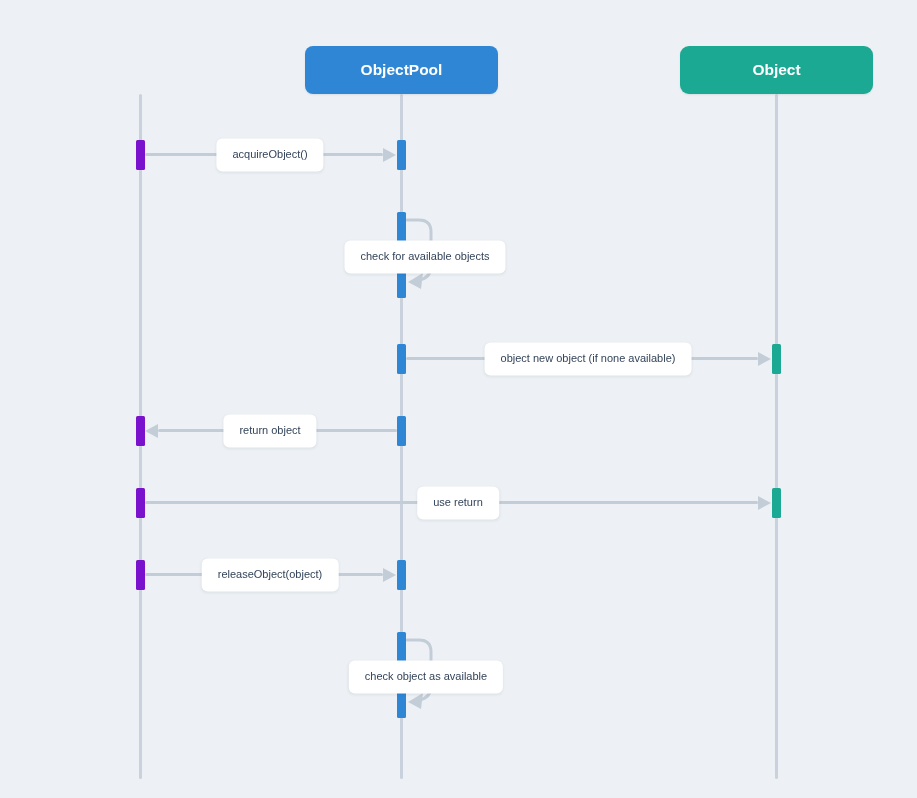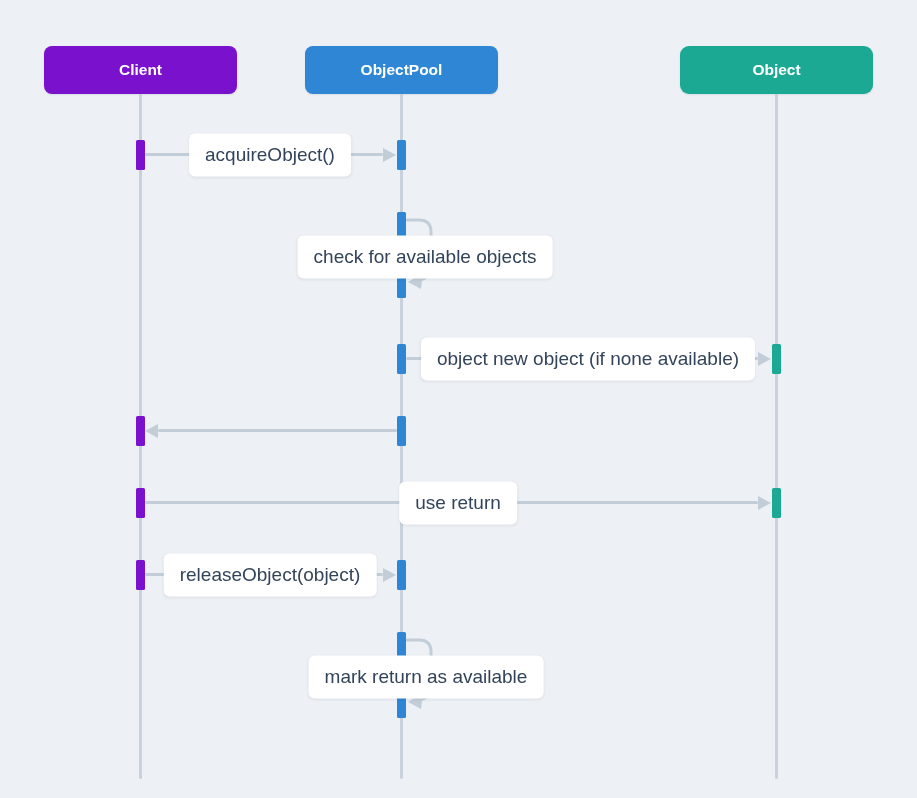--- a/index.html
+++ b/index.html
@@ -73,21 +73,21 @@
     border-radius: 1.5px;
     z-index: 2;
   }
 
   
   .mlabel {
     position: absolute;
     transform: translate(-50%, -50%);
     background: #ffffff;
     color: #33445a;
-    font-size: 19px;
+    font-size: 11px;
     font-weight: 500;
     line-height: 1.2;
     padding: 10px 16px;
     border-radius: 6px;
     white-space: nowrap;
     z-index: 3;
     box-shadow: 0 1px 3px rgba(40,50,70,0.08);
   }
 
   
@@ -98,21 +98,20 @@
 </style>
 </head>
 <body>
 
 <div class="stage">
 
   <div class="lifeline" style="left:139px"></div>
   <div class="lifeline" style="left:400px"></div>
   <div class="lifeline" style="left:775px"></div>
 
-  <div class="actor" style="left: 44px; background: rgb(122, 17, 205);">Client</div>
   <div class="actor" style="left: 305px; background: rgb(46, 134, 213);">ObjectPool</div>
   <div class="actor" style="left: 680px; background: rgb(28, 169, 147); border-radius: 9px;">Object</div>
 
   <div class="mline" style="left:145px;top:153px;width:238px"></div>
   <div class="ah ah-r" style="left:383px;top:148px"></div>
   <div class="act" style="left: 136px; top: 140px; height: 30px; background: rgb(122, 17, 205);"></div>
   <div class="act" style="left: 397px; top: 140px; height: 30px; background: rgb(46, 134, 213);"></div>
   <div class="mlabel" style="left:270px;top:155px">acquireObject()</div>
 
   <div class="act" style="left: 397px; top: 212px; height: 86px; background: rgb(46, 134, 213);"></div>
@@ -125,33 +124,34 @@
   <div class="mline" style="left:406px;top:357px;width:352px"></div>
   <div class="ah ah-r" style="left:758px;top:352px"></div>
   <div class="act" style="left: 397px; top: 344px; height: 30px; background: rgb(46, 134, 213);"></div>
   <div class="act" style="left: 772px; top: 344px; height: 30px; background: rgb(28, 169, 147);"></div>
   <div class="mlabel" style="left:588px;top:359px">object new object (if none available)</div>
 
   <div class="mline" style="left:158px;top:429px;width:239px"></div>
   <div class="ah ah-l" style="left:145px;top:424px"></div>
   <div class="act" style="left: 136px; top: 416px; height: 30px; background: rgb(122, 17, 205);"></div>
   <div class="act" style="left: 397px; top: 416px; height: 30px; background: rgb(46, 134, 213);"></div>
+  <div class="mlabel" style="left:270px;top:431px">return object</div>
 
   <div class="mline" style="left:145px;top:501px;width:613px"></div>
   <div class="ah ah-r" style="left:758px;top:496px"></div>
   <div class="act" style="left: 136px; top: 488px; height: 30px; background: rgb(122, 17, 205);"></div>
   <div class="act" style="left: 772px; top: 488px; height: 30px; background: rgb(28, 169, 147);"></div>
   <div class="mlabel" style="left:458px;top:503px">use return</div>
 
   <div class="mline" style="left:145px;top:573px;width:238px"></div>
   <div class="ah ah-r" style="left:383px;top:568px"></div>
   <div class="act" style="left: 136px; top: 560px; height: 30px; background: rgb(122, 17, 205);"></div>
   <div class="act" style="left: 397px; top: 560px; height: 30px; background: rgb(46, 134, 213);"></div>
   <div class="mlabel" style="left:270px;top:575px">releaseObject(object)</div>
 
   <div class="act" style="left: 397px; top: 632px; height: 86px; background: rgb(46, 134, 213);"></div>
   <svg class="loop" style="left:406px;top:634px" width="40" height="80" viewBox="0 0 40 80">
     <path d="M 1 6 H 13 Q 25 6 25 18 V 52 Q 25 64 13 66" fill="none" stroke="#c3cdd7" stroke-width="3" stroke-linecap="round"></path>
     <polygon points="2,68 17,59 15,75" fill="#c3cdd7"></polygon>
   </svg>
-  <div class="mlabel" style="left:426px;top:677px">mark return as available</div>
+  <div class="mlabel" style="left:426px;top:677px">check object as available</div>
 
 </div>
 
 </body></html>

